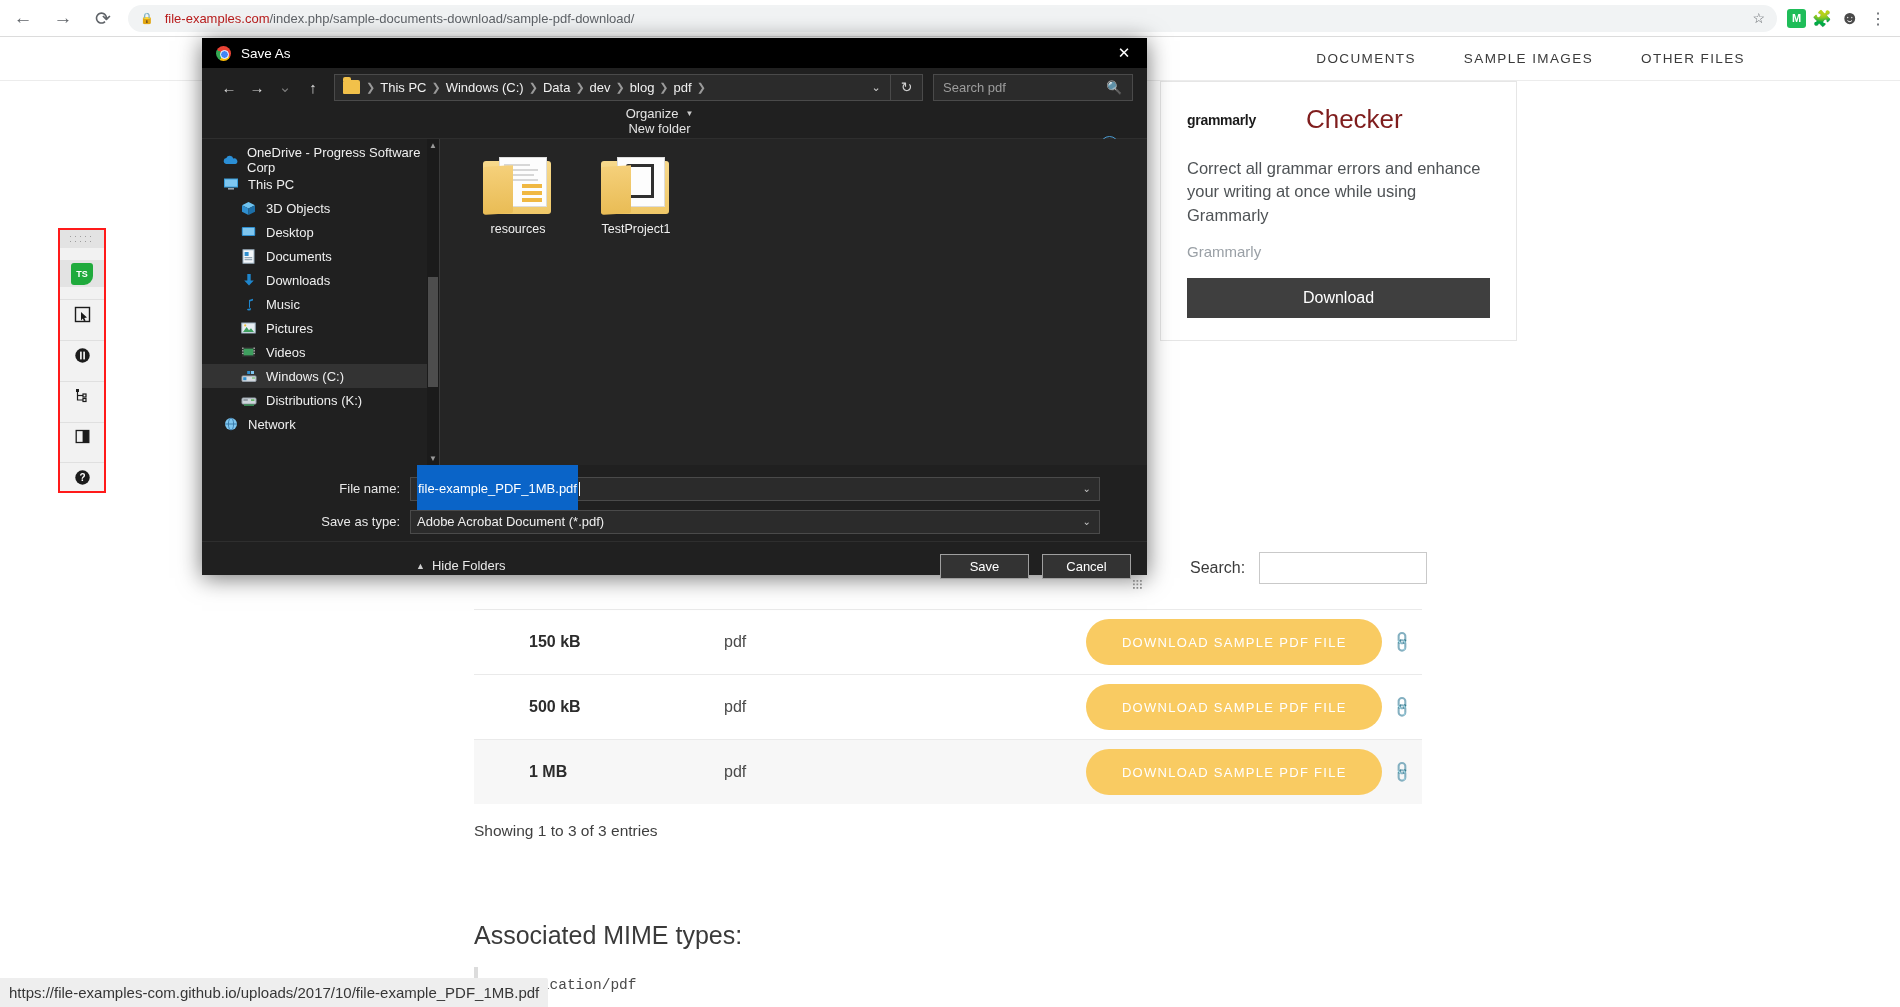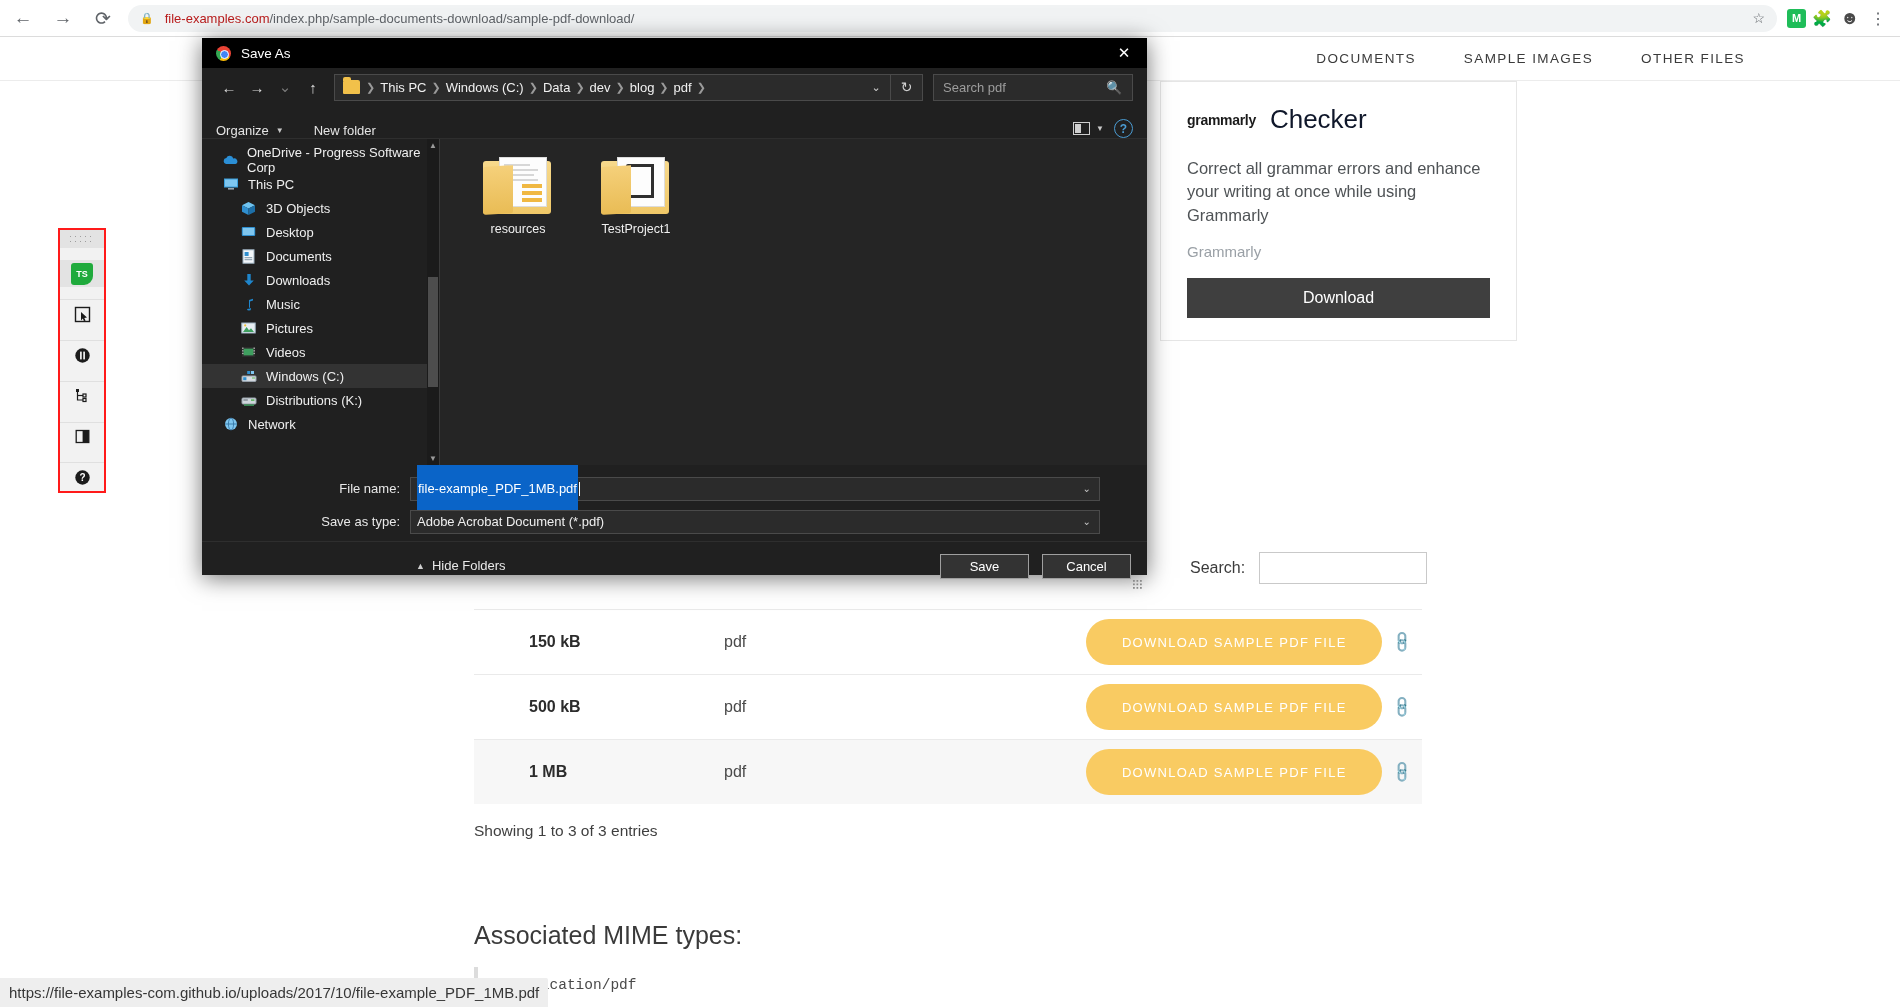--- a/index.html
+++ b/index.html
@@ -50,21 +50,21 @@
   .site-nav-item { white-space: nowrap; }
   .nav-divider { position:absolute; top:43px; left:0; width:1900px; height:1px; background:#ececec; }
 
   
   .ad-card {
     position: absolute; top: 44px; left: 1160px; width: 357px; height: 260px;
     border: 1px solid #e6e6e6; background: #fff; padding: 22px 26px;
   }
   .ad-head { display: flex; align-items: flex-start; gap: 14px; }
   .ad-logo { font-size: 14px; font-weight: bold; color: #1a1a1a; letter-spacing: -0.3px; padding-top: 8px;}
-  .ad-title { font-size: 26px; color: #0f172a; font-weight: 400; }
+  .ad-title { font-size: 26px; color: #7f1d1d; font-weight: 400; margin-left: 36px; }
   .ad-body { margin-top: 22px; font-size: 16.5px; line-height: 1.42; color: #4f5356; }
   .ad-source { margin-top: 16px; font-size: 15px; color: #9aa0a6; }
   .ad-btn {
     margin-top: 18px; width: 100%; height: 40px; background: #3f3f3f; color: #fff;
     font-size: 16px; display: flex; align-items: center; justify-content: center; border: none;
   }
 
   
   .search-row { position: absolute; top: 515px; left: 1190px; display: flex; align-items: center; gap: 14px; }
   .search-label { font-size: 16px; color: #3b3b3b; }
@@ -150,21 +150,21 @@
   .crumb-right { margin-left: auto; display: flex; align-items: center; height: 100%; }
   .crumb-chev { width: 28px; height: 100%; display:flex;align-items:center;justify-content:center; color:#cfcfcf; font-size:11px;}
   .crumb-refresh { width: 32px; height: 100%; border-left: 1px solid #4a4a4a; display:flex;align-items:center;justify-content:center;color:#cfcfcf;font-size:14px;}
   .search-box {
     width: 200px; height: 27px; border: 1px solid #4a4a4a; background: #2b2b2b; margin-left: 8px;
     display: flex; align-items: center; padding: 0 9px; position: relative;
   }
   .search-ph { color: #9d9d9d; font-size: 13px; }
   .search-mag { position: absolute; right: 9px; color: #c6c6c6; font-size: 13px; }
 
-  .dlg-toolbar { height: 32px; display: flex; align-items: flex-end; padding: 0 14px; position: relative; }
+  .dlg-toolbar { height: 32px; display: flex; align-items: center; padding: 0 28px; position: relative; flex-direction: column; }
   .tb-item { font-size: 13px; color: #e4e4e4; margin-right: 30px; display: flex; align-items: center; gap: 7px; }
   .tb-caret { font-size: 8px; color: #c9c9c9; }
   .tb-right { margin-left: auto; display: flex; align-items: center; gap: 10px; }
   .tb-view { display: flex; align-items: center; gap: 6px; color: #d6d6d6; font-size: 13px; }
   .view-glyph { width: 17px; height: 13px; border: 1px solid #cfcfcf; display:block; position: relative; }
   .view-glyph::after{content:'';position:absolute;left:1px;top:1px;width:6px;height:9px;background:#cfcfcf;}
   .help-circle {
     width: 19px; height: 19px; border-radius: 50%; border: 1px solid #4b9cd3; color: #4b9cd3;
     display: flex; align-items: center; justify-content: center; font-size: 12px; font-weight: bold;
   }

